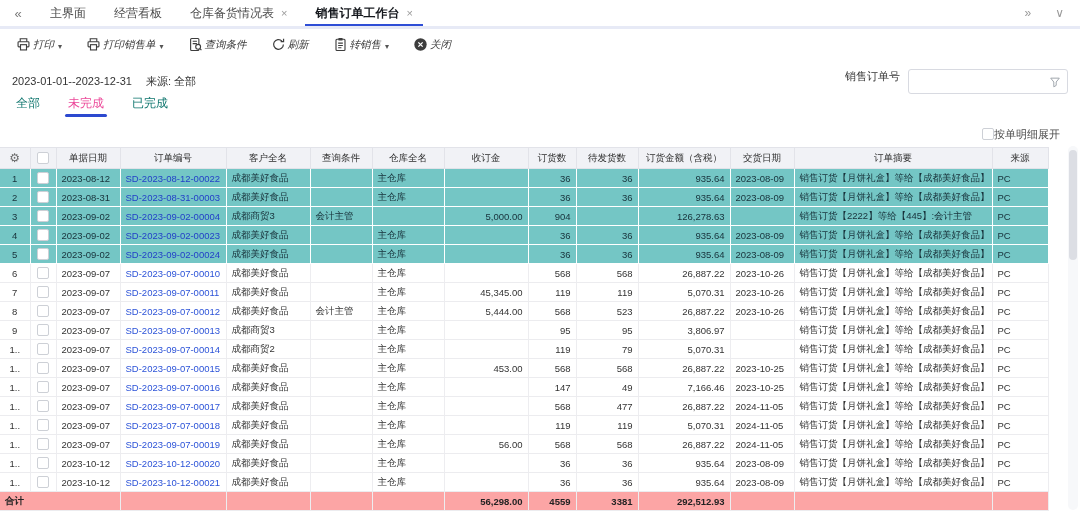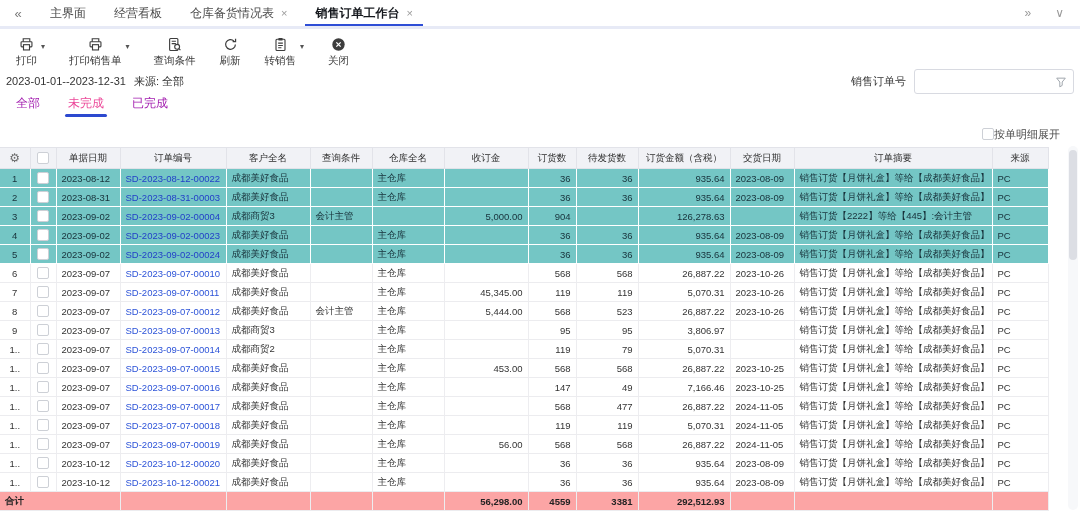--- a/index.html
+++ b/index.html
@@ -19,39 +19,39 @@
   .tab.active::after { content:""; position:absolute; left:4px; right:4px; bottom:0;
     height:2px; background:#2e4ed6; }
   .tab .x { font-size:11px; color:#9a9a9a; font-weight:normal; }
   .tabbar-right { margin-left:auto; display:flex; align-items:center; gap:24px;
     padding-right:16px; color:#9a9a9a; font-size:12px; }
   .band { height:3px; background:#e7eaf6; }
 
   
   .toolbar { display:flex; align-items:flex-start; gap:24px; padding:8px 0 2px 16px; height:40px; }
   .tbtn { display:flex; align-items:flex-start; gap:4px; cursor:pointer; }
-  .tbtn-main { display:flex; flex-direction:column; align-items:center; gap:2px; }
+  .tbtn-main { display:flex; flex-direction:row; align-items:center; gap:2px;font-style:italic; }
   .tbtn svg { width:15px; height:15px; display:block; }
   .tlabel { font-size:10.5px; color:#3a3a3a; white-space:nowrap; }
   .caret { font-size:8px; color:#555; margin-top:5px; }
 
   
-  .filter-row { display:flex; align-items:center; padding:0 6px; height:24px;
+  .filter-row { display:flex; align-items:center; padding:0 12px; height:24px;
     font-size:11px; color:#333; }
-  .filter-row .src { margin-left:8px; }
-  .filter-right { margin-left:auto; display:flex; align-items:center; gap:8px; }
+  .filter-row .src { margin-left:14px; }
+  .filter-right { margin-left:auto; display:flex; gap:8px; }
   .search-wrap { position:relative; }
   .search-wrap input { width:160px; height:25px; border:1px solid #d8dae1; border-radius:3px;
     background:#fff; padding:0 24px 0 8px; font-size:11px; outline:none;
     font-family:"Liberation Sans","DejaVu Sans",sans-serif; }
   .search-wrap svg { position:absolute; right:7px; top:7px; }
 
   
   .subtabs { display:flex; gap:28px; padding:4px 16px 0; height:28px; align-items:flex-end; }
-  .stab { font-size:12px; color:#a21caf; padding-bottom:9px; position:relative; cursor:pointer; }
+  .stab { font-size:12px; color:#0f766e; padding-bottom:9px; position:relative; cursor:pointer; }
   .stab.active { color:#ec4899; font-weight:normal; }
   .stab.active::after { content:""; position:absolute; left:-3px; right:-3px; bottom:4px;
     height:3px; border-radius:2px; background:#2c49cf; }
 
   
   .options-row { display:flex; justify-content:flex-end; align-items:center; 
     padding:6px 20px 6px; height:26px; font-size:11px; color:#4c4c4c; }
   .cb { width:12px; height:12px; border:1px solid #cdd0d6; border-radius:2px;
     background:#fff; display:inline-block; vertical-align:middle; }
 

